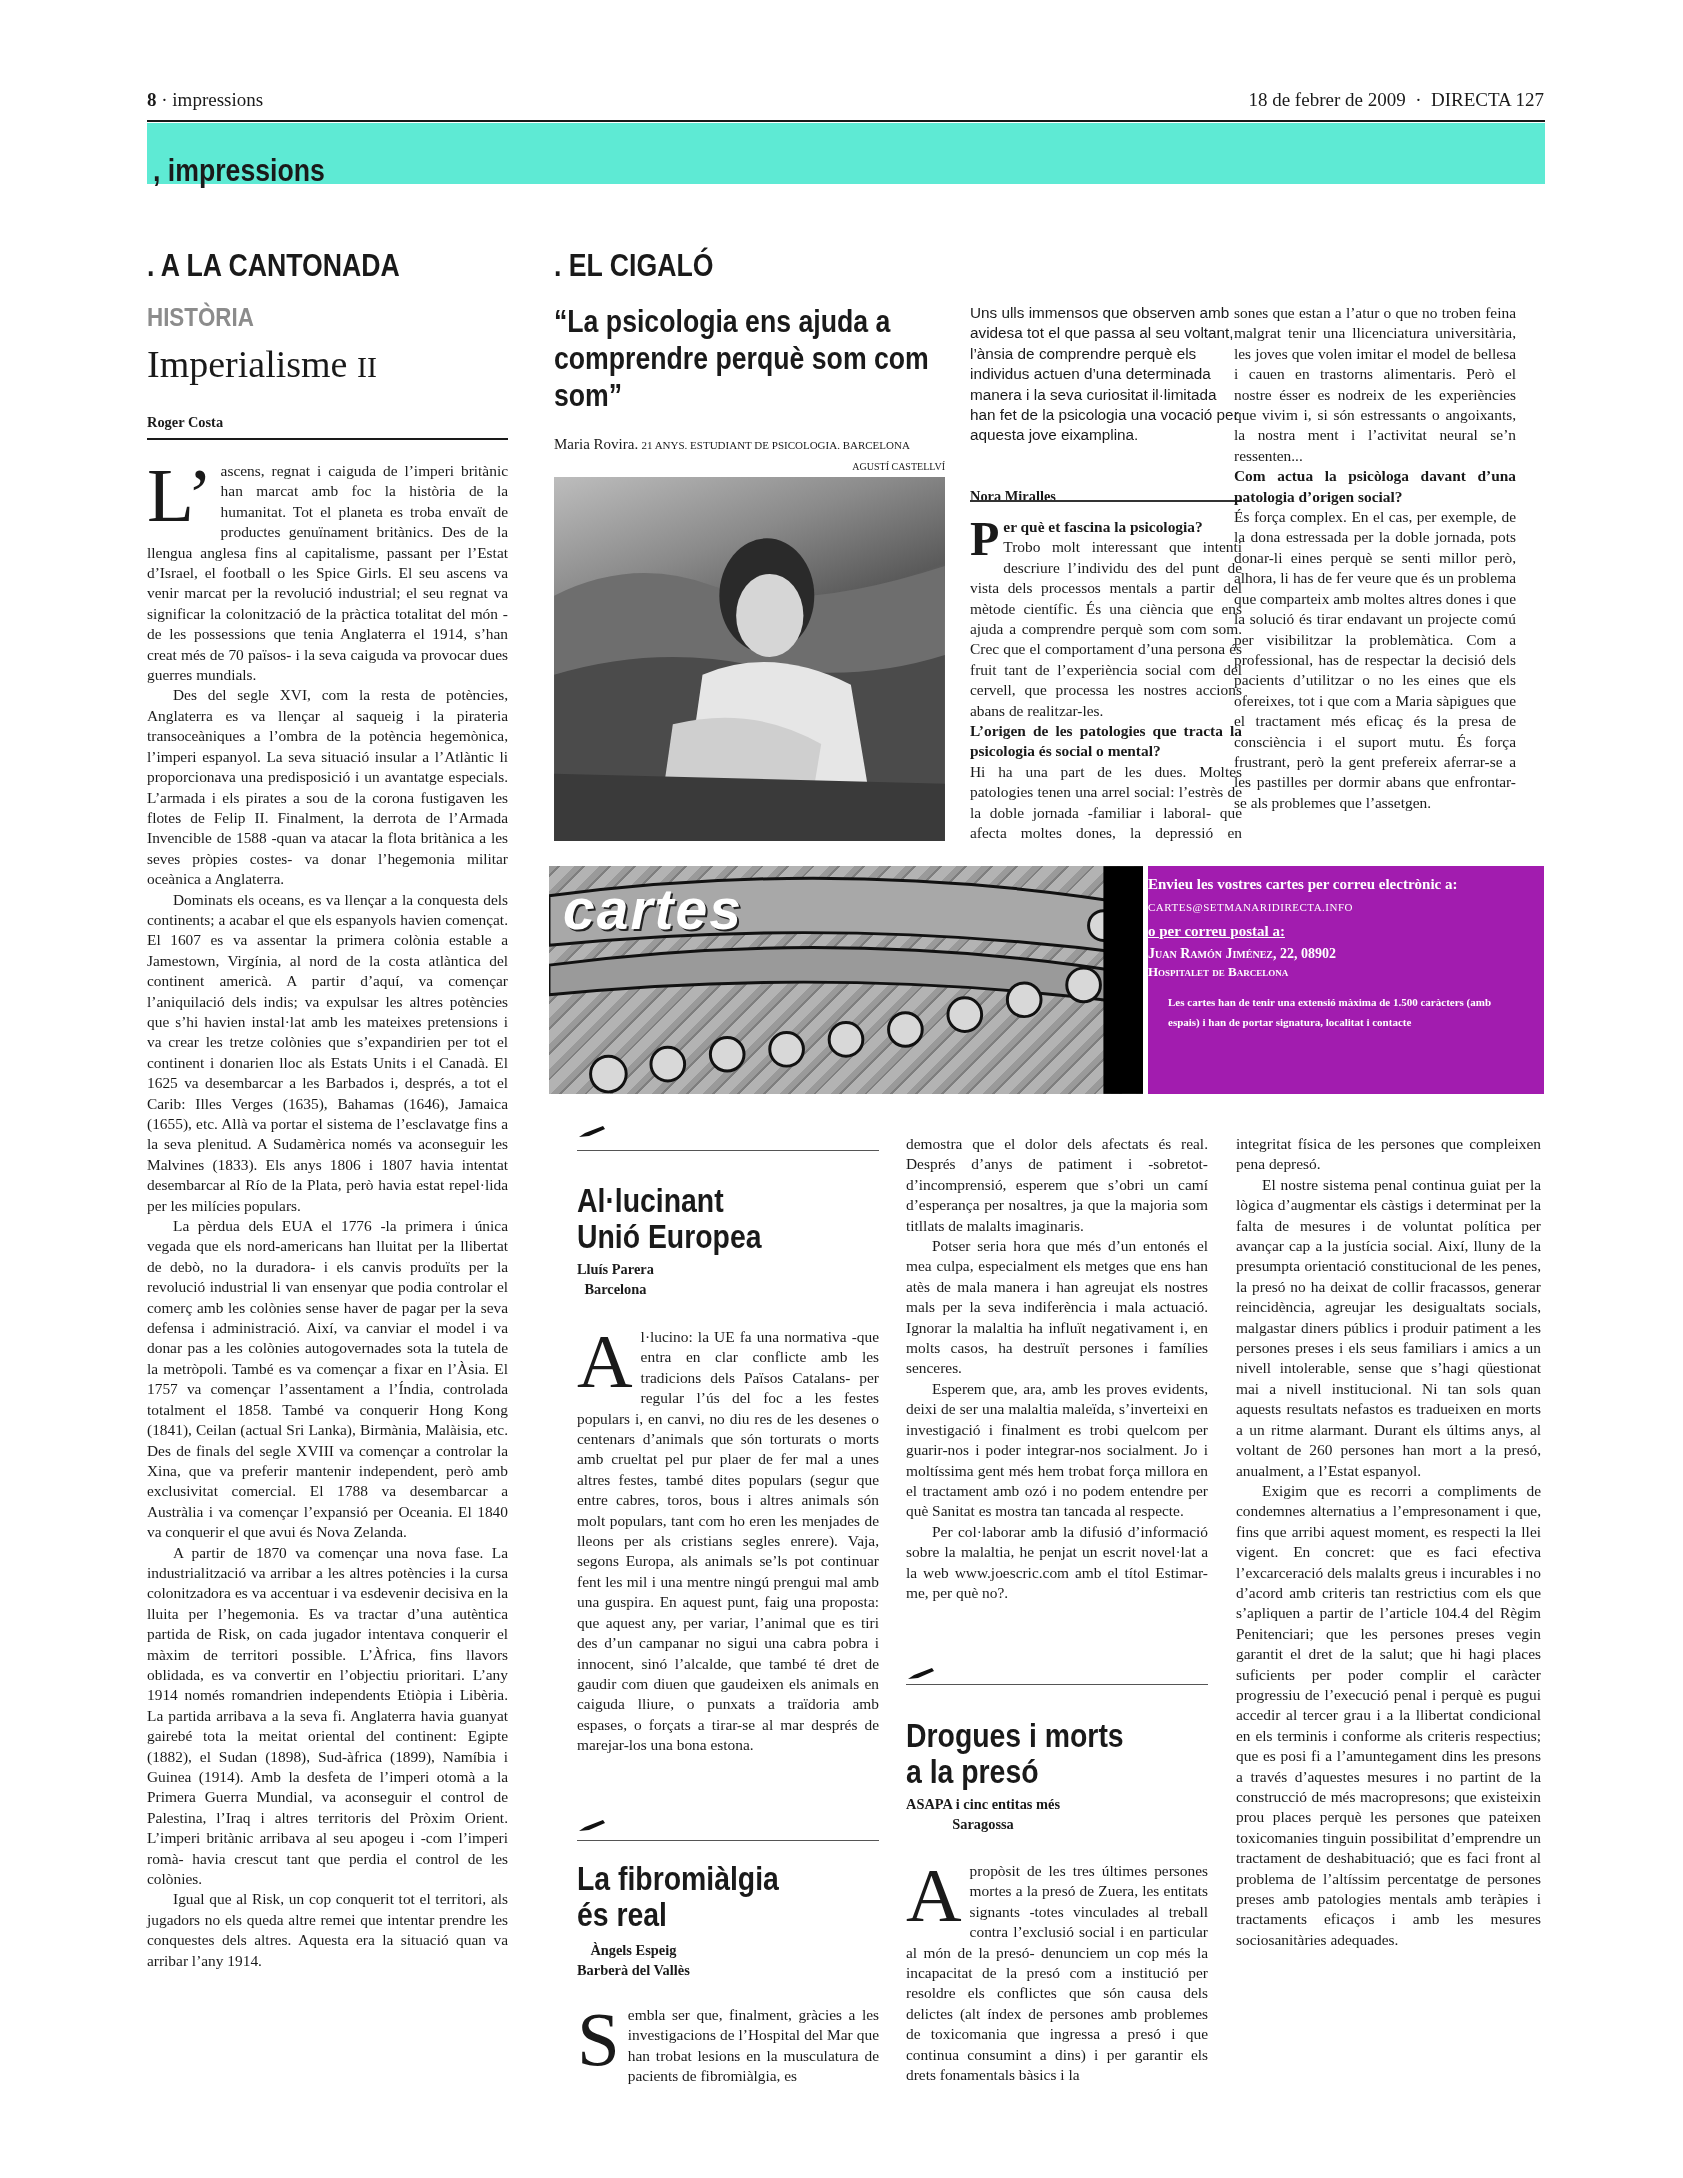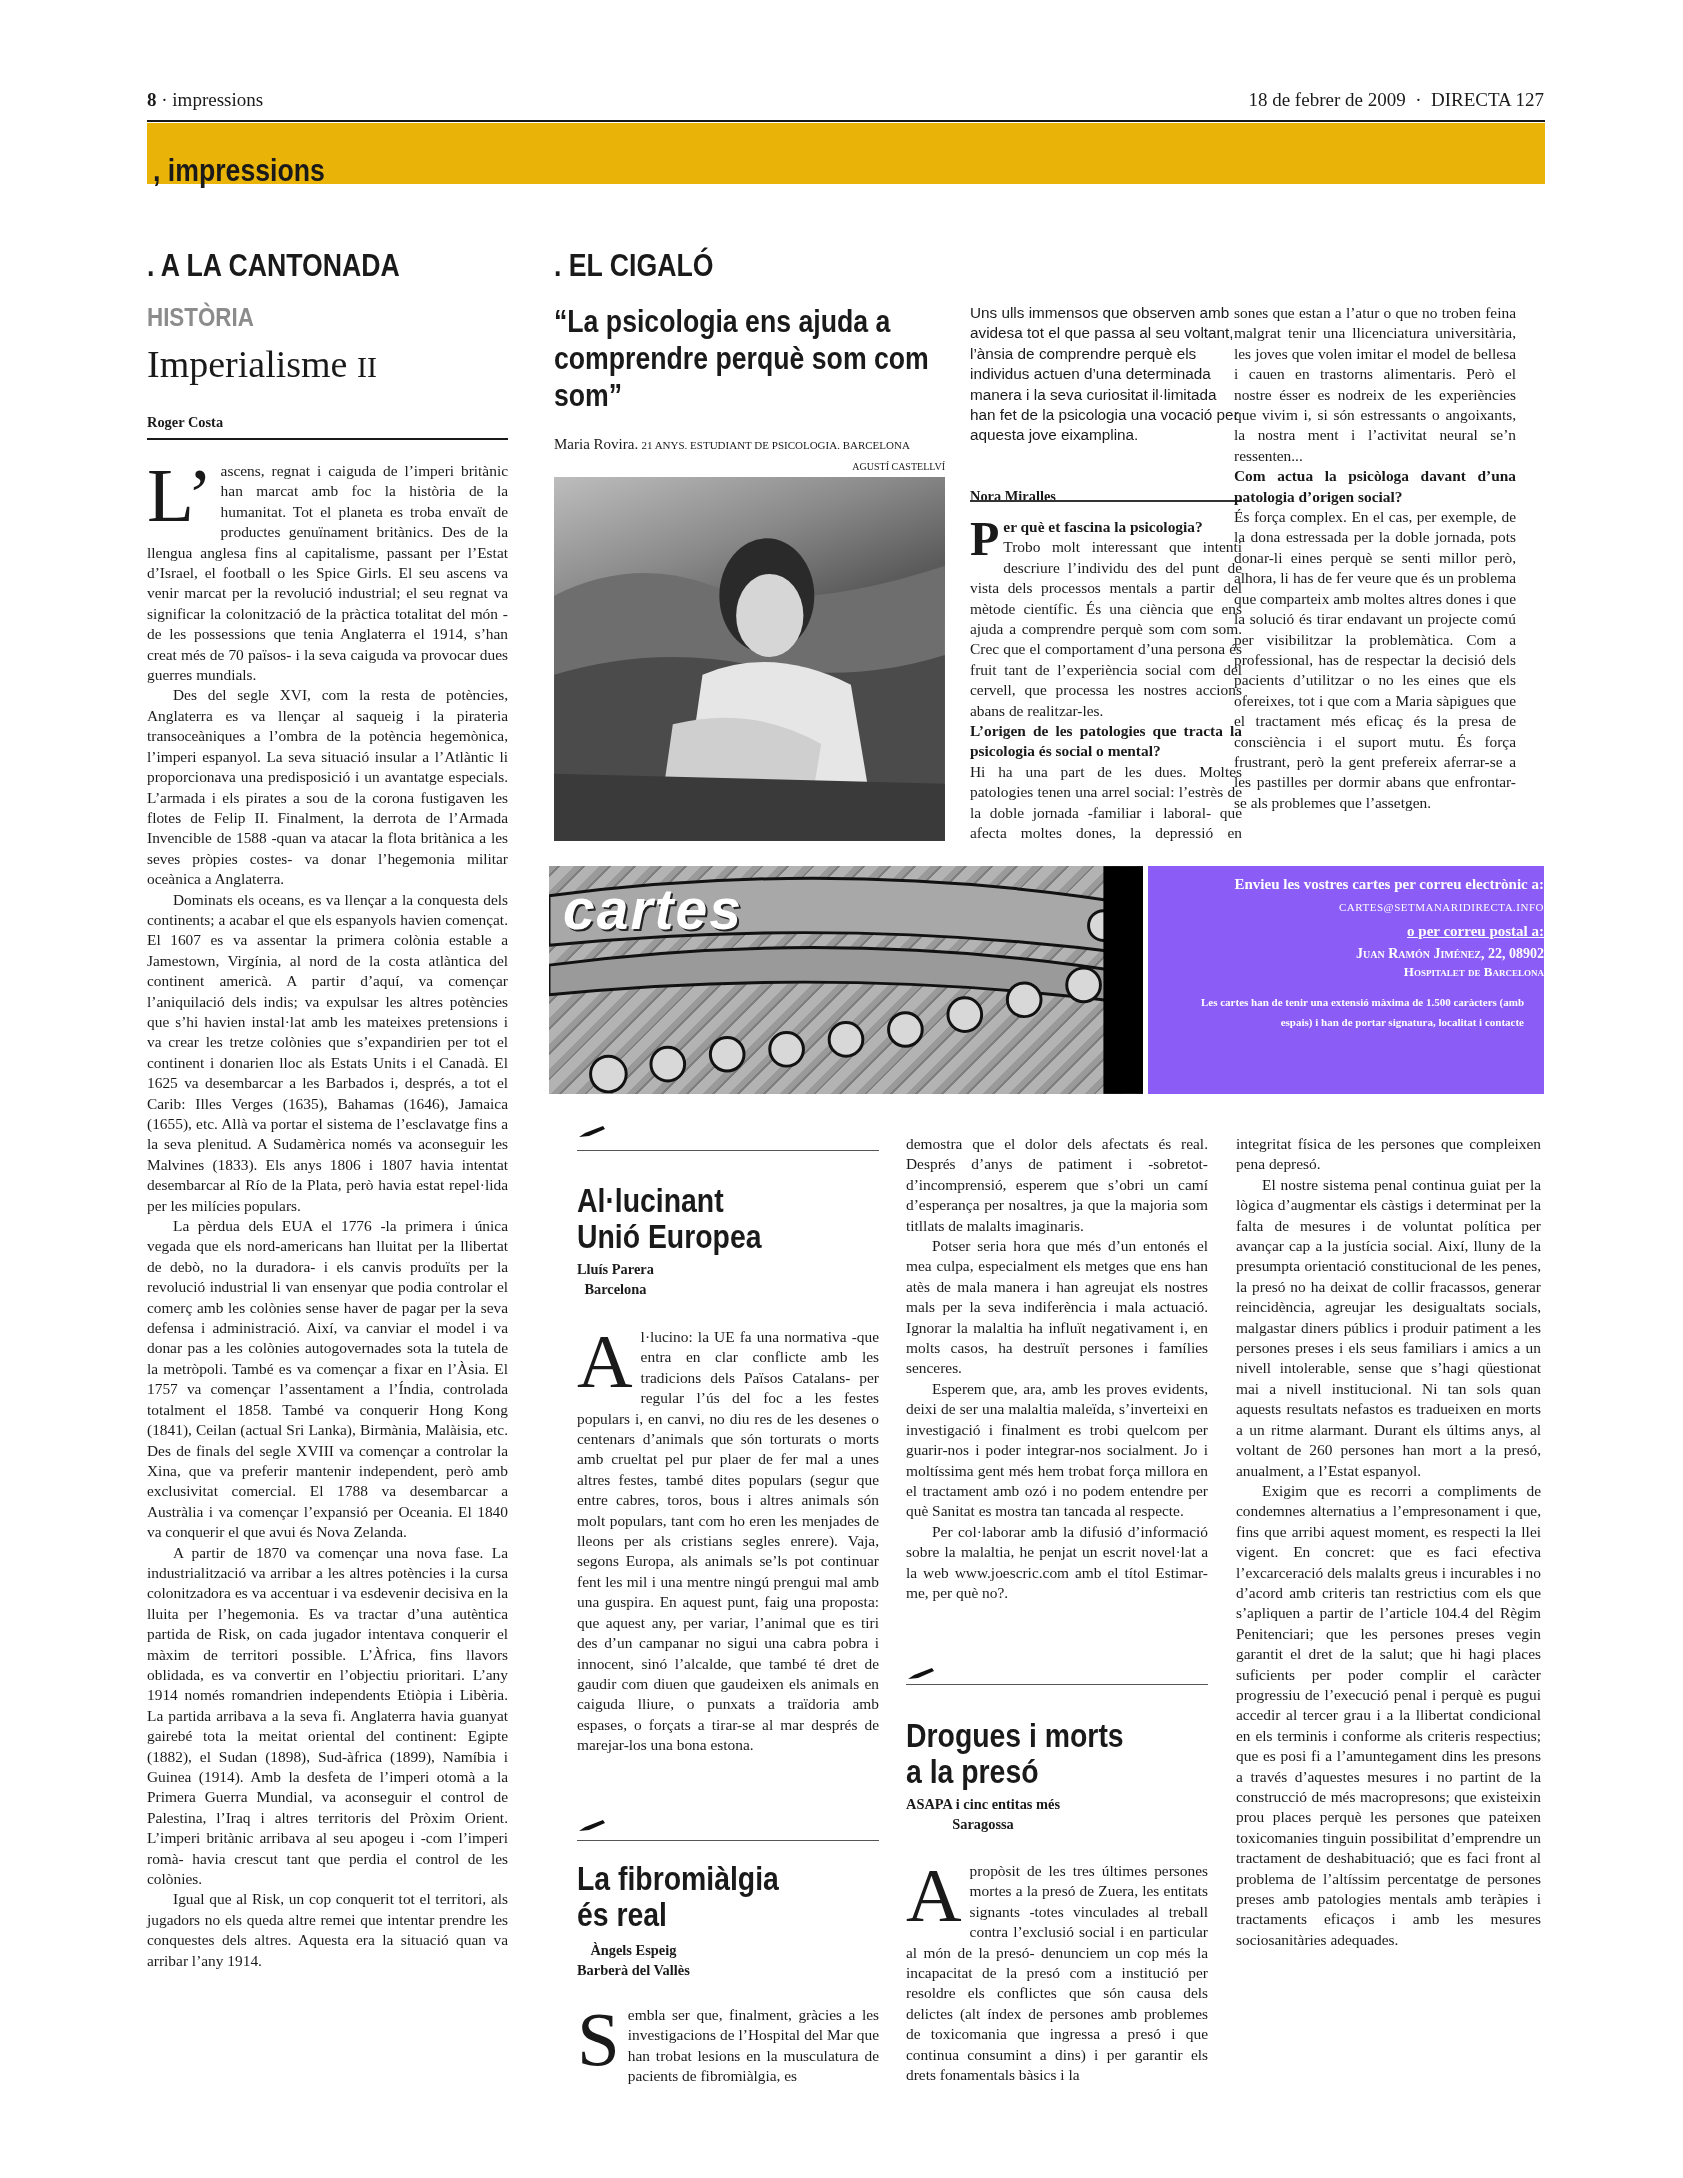--- a/index.html
+++ b/index.html
@@ -2,33 +2,33 @@
 <html><head>
 <meta charset="utf-8">
 <style>
   html,body{margin:0;padding:0;background:#fff;}
   body{width:1683px;height:2178px;position:relative;overflow:hidden;font-family:"DejaVu Serif",serif;color:#1a1a1a;}
   .abs{position:absolute;}
   .serif{font-family:"Liberation Serif","DejaVu Serif",serif;}
   .sans{font-family:"Liberation Sans","DejaVu Sans",sans-serif;}
   .running{top:89px;font-size:19px;font-family:"Liberation Serif",serif;}
   .rule{height:2px;background:#1a1a1a;}
-  .band{left:147px;top:123px;width:1398px;height:61px;background:#eab308;}
+  .band{left:147px;top:123px;width:1398px;height:61px;background:#5eead4;}
   .section-title{font-size:31px;font-weight:bold;font-family:"Liberation Sans",sans-serif;transform:scaleX(0.86);transform-origin:left top;white-space:nowrap;}
   .body{font-family:"Liberation Serif","DejaVu Serif",serif;font-size:15.4px;line-height:20.4px;text-align:justify;hyphens:auto;}
   .body p{margin:0;text-indent:26px;}
   .body p.first{text-indent:0;}
   .dropcap{float:left;font-size:77px;line-height:61px;margin:4px 8px 0 0;font-family:"Liberation Serif",serif;}
   .letter-head{font-family:"Liberation Sans",sans-serif;font-weight:bold;font-size:33px;line-height:36px;transform:scaleX(0.86);transform-origin:left top;white-space:nowrap;}
   .letter-byline{font-family:"Liberation Serif",serif;font-weight:bold;font-size:14.4px;line-height:20px;text-align:center;}
   .pen{width:30px;height:14px;}
   .thin-rule{height:1px;background:#555;}
   .photo{background:linear-gradient(160deg,#bdbdbd 0%,#8a8a8a 25%,#5a5a5a 45%,#9c9c9c 60%,#d8d8d8 100%);overflow:hidden;}
   .cartes-art{background:repeating-linear-gradient(135deg,#9a9a9a 0 6px,#7e7e7e 6px 8px,#b3b3b3 8px 18px);overflow:hidden;}
-  .cartes-box{background:#8b5cf6;color:#fff;text-align:right;font-family:"Liberation Serif",serif;}
+  .cartes-box{background:#a21caf;color:#fff;text-align:left;font-family:"Liberation Serif",serif;}
 </style>
 </head>
 <body>
 
 <div class="abs running" style="left:147px;">
   <b>8</b> · <span>impressions</span>
 </div>
 <div class="abs running" style="right:139px;text-align:right;">
   <span>18 de febrer de 2009</span> &nbsp;·&nbsp; <span>DIRECTA 127</span>
 </div>

